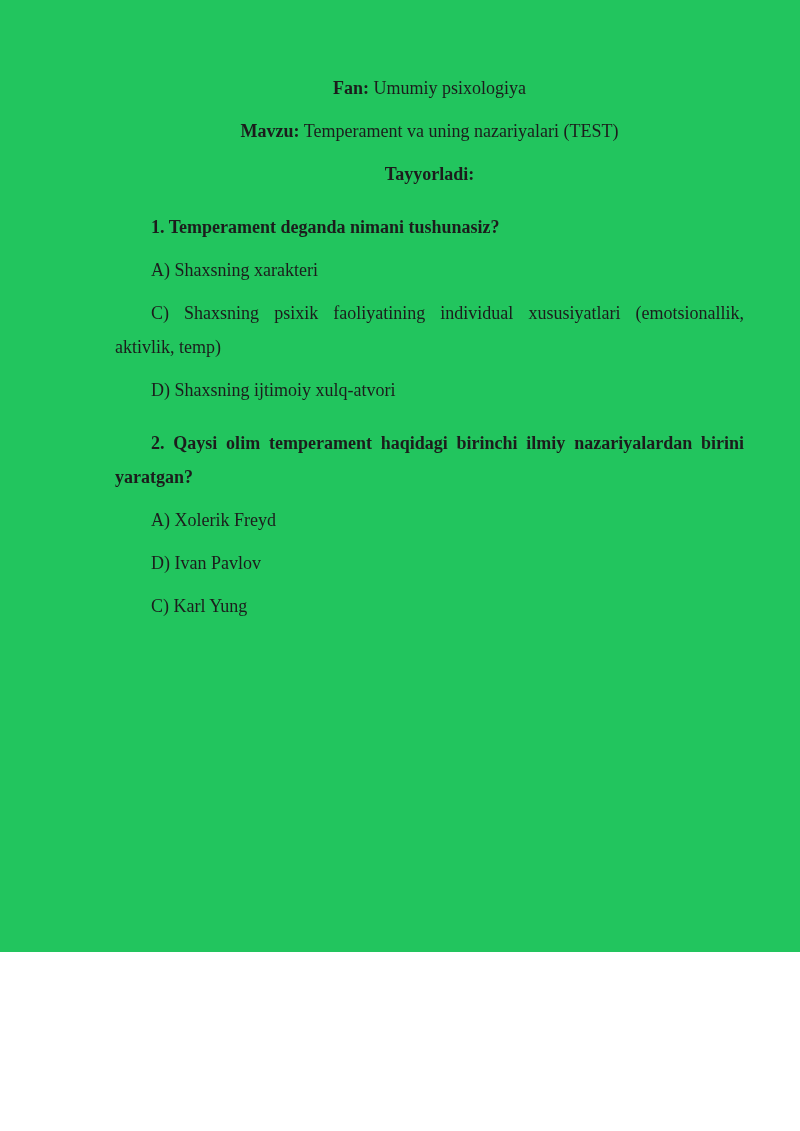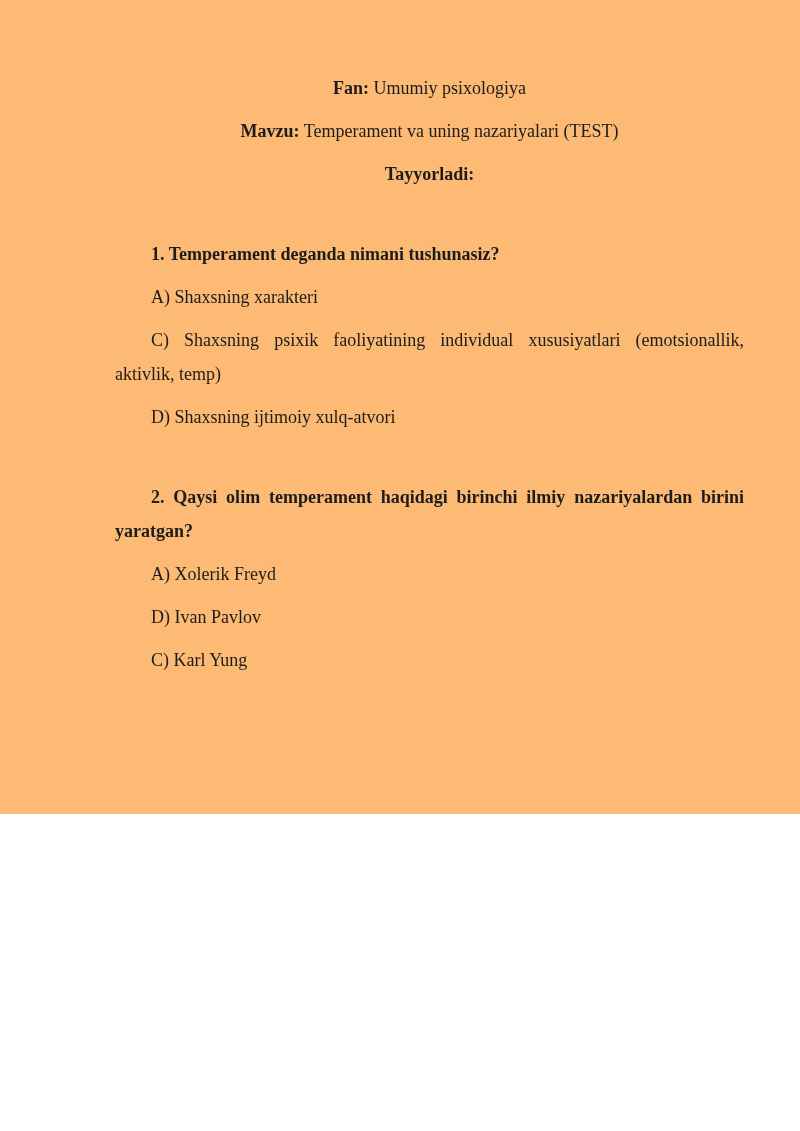--- a/index.html
+++ b/index.html
@@ -10,41 +10,41 @@
   body {
     width: 800px;
     height: 1131px;
     font-family: "Liberation Serif", "DejaVu Serif", serif;
     color: #1c1c1c;
     overflow: hidden;
   }
   .page {
     box-sizing: border-box;
     width: 800px;
-    height: 814px;
+    height: 952px;
     padding: 71px 56px 30px 115px;
-    background: #fdba74;
+    background: #22c55e;
   }
   p {
     margin: 0 0 9px 0;
     font-size: 18px;
     line-height: 34px;
   }
   .center {
     text-align: center;
   }
   .bold {
     font-weight: bold;
   }
   .para {
     text-align: justify;
     text-indent: 36px;
   }
   .question {
-    margin-top: 46px;
+    margin-top: 19px;
   }
   .q-heading {
     font-weight: bold;
   }
 </style>
 </head>
 <body>
 
 <div class="page">
 

